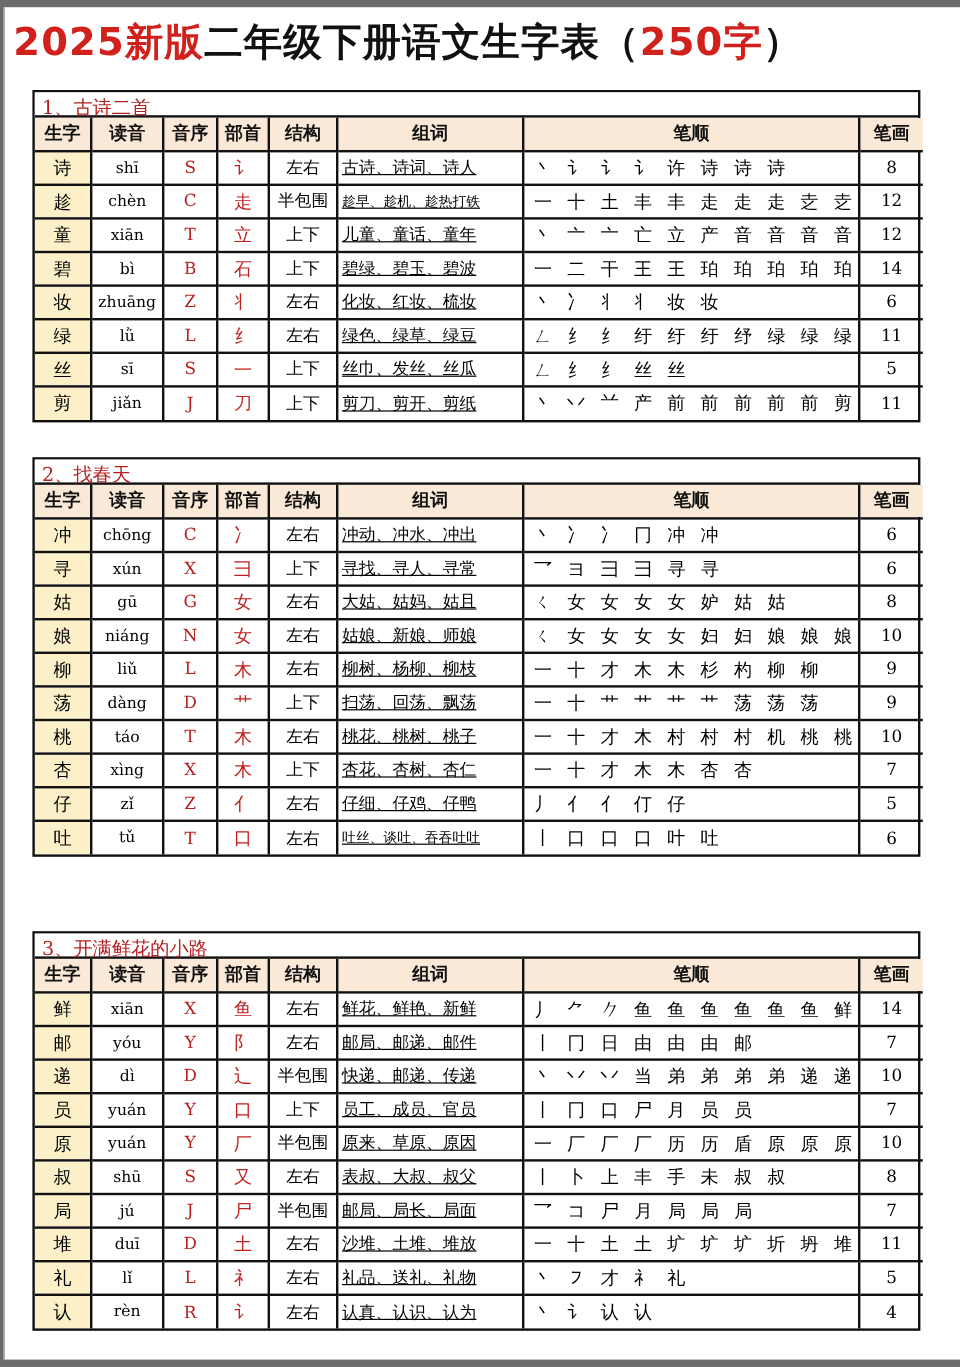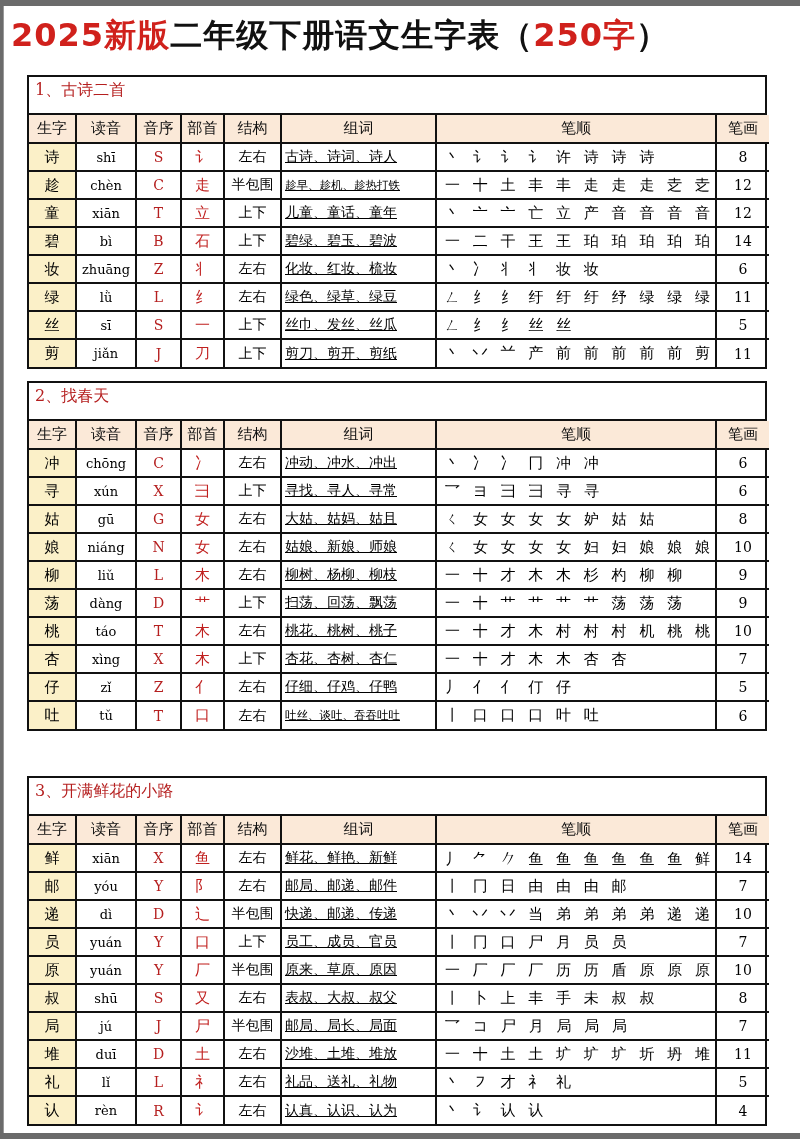--- a/index.html
+++ b/index.html
@@ -13,31 +13,31 @@
     position: absolute; left: 0; top: 14px; width: 680px; text-align: center;
     font-size: 32px; font-weight: bold; letter-spacing: 1px; color: #111;
     font-family: "DejaVu Sans", "Liberation Sans", sans-serif;
   }
   .title .red { color: #d0211c; }
   .section {
     position: absolute; left: 27px; width: 740px;
     border: 2px solid #111;
   }
   .sec-title {
-    height: 38px; line-height: 26px; padding-left: 6px;
+    height: 21px; line-height: 26px; padding-left: 6px;
     font-size: 16px; color: #b51f1f; border-bottom: 2px solid #111;
     background: #fff;
   }
   table { border-collapse: collapse; width: 100%; table-layout: fixed; }
   th, td { border: 2px solid #111; text-align: center; height: 28px; font-size: 14px; padding: 0; overflow: hidden; white-space: nowrap; }
   tr:first-child th { border-top: none; }
   th:first-child, td:first-child { border-left: none; }
   th:last-child, td:last-child { border-right: none; }
   tr:last-child td { border-bottom: none; }
-  th { background: #fbe9d8; font-weight: normal; color: #111; font-size: 15px; }
+  th { background: #fbe9d8; font-weight: bold; color: #111; font-size: 15px; }
   td.char { background: #fbf0c8; font-size: 15px; }
   td.pinyin { font-size: 13px; }
   td.initial { color: #b51f1f; font-size: 14px; }
   td.radical { color: #c0201f; font-size: 15px; }
   td.words { text-align: left; padding-left: 3px; font-size: 14px; text-decoration: underline; }
   td.words.small { font-size: 11.5px; margin-left: 26px; }
   td.strokes { text-align: left; padding-left: 8px; font-size: 15px; letter-spacing: 4px; color: #000000; }
   td.count { font-size: 14px; }
   col.c1 { width: 47px; } col.c2 { width: 60px; } col.c3 { width: 45px; } col.c4 { width: 43px; }
   col.c5 { width: 57px; } col.c6 { width: 155px; } col.c7 { width: 280px; } col.c8 { width: 53px; }

